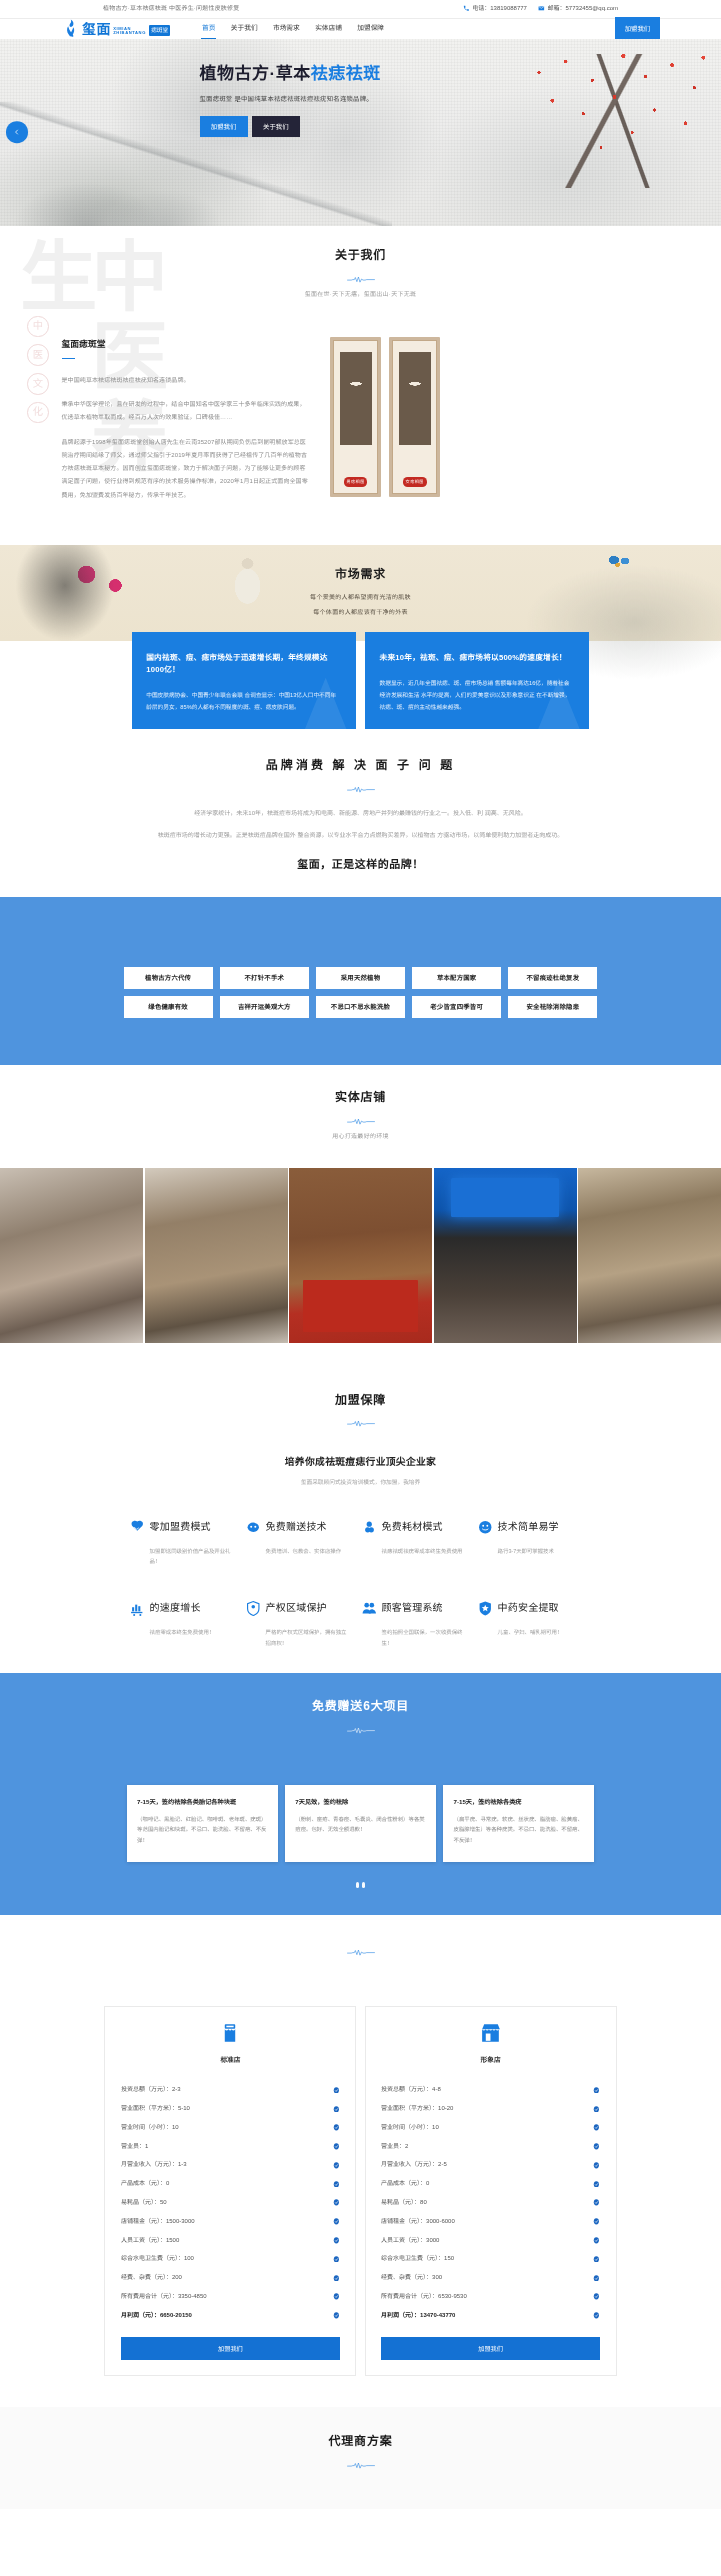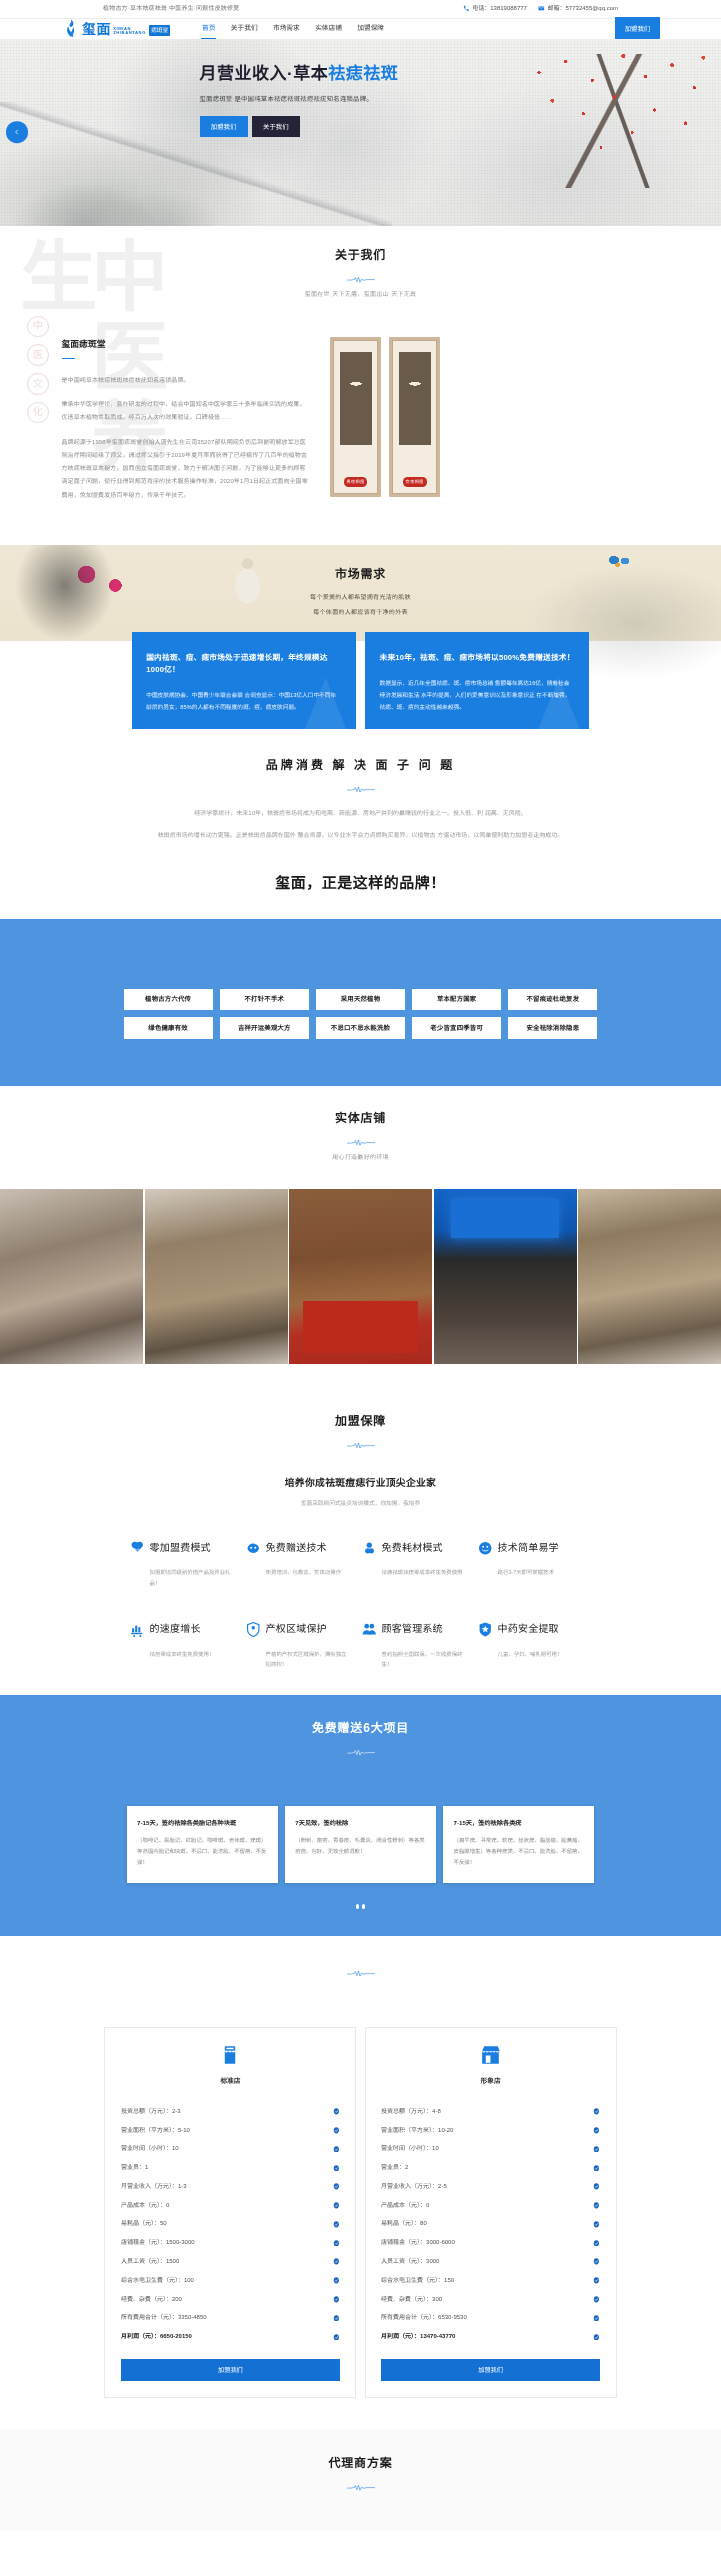--- a/index.html
+++ b/index.html
@@ -193,21 +193,21 @@
   .market-card p { margin-top: 13.4px; font-size: 5.7px; line-height: 2.1; color: #eaf3fd; }
   .market-card::after {
     content: ""; position: absolute; right: 7.2px; bottom: -5.2px; width: 46px; height: 57px;
     background: rgba(255,255,255,.09); clip-path: polygon(50% 0, 100% 100%, 0 100%);
   }
 
   
   .brand { background: #fff; padding: 27px 0 24px; text-align: center; }
   .brand-title { font-size: 12px; font-weight: 700; letter-spacing: 3.1px; color: #1b1b1b; }
   .brand p { max-width: 407px; margin: 0 auto 9.3px; font-size: 6px; color: #9a9a9a; line-height: 2.1; }
-  .brand-claim { margin-top: 29px; font-size: 15px; font-weight: 700; color: #1b1b1b; letter-spacing: 0.5px; }
+  .brand-claim { margin-top: 14px; font-size: 11px; font-weight: 700; color: #1b1b1b; letter-spacing: 0.5px; }
 
   
   .ten { background: #4f94de; padding: 34px 0 47px; }
   .ten-grid { display: flex; flex-wrap: wrap; gap: 7.2px; justify-content: center; margin-top: 36px; width: 474px; margin-left: auto; margin-right: auto; }
   .ten-item {
     width: 89px; background: #fff; color: #1c1c1c; font-size: 6.4px; font-weight: 700;
     text-align: center; padding: 5.7px 2.1px; letter-spacing: 0.2px; cursor: pointer;
   }
 
   
@@ -331,21 +331,21 @@
   <div class="hero-branch"></div>
   <div class="hero-blossom"></div>
   <div class="hero-arrow">
     <svg viewBox="0 0 24 24" fill="none" stroke="#fff" stroke-width="2.4">
         <path d="M15 5l-7 7 7 7"></path>
       </svg>
   </div>
   <div class="hero-content">
     <div class="hero-inner">
       <h1 class="hero-title">
-        <span>月营业收入·草本</span><em>祛痣祛斑</em>
+        <span>植物古方·草本</span><em>祛痣祛斑</em>
       </h1>
       <p class="hero-sub">玺面痣斑堂 是中国纯草本祛痣祛斑祛痘祛疣知名连锁品牌。</p>
       <div class="hero-btns">
         <button class="hb-primary">加盟我们</button>
         <button class="hb-dark">关于我们</button>
       </div>
     </div>
   </div>
 </section>
 
@@ -401,21 +401,21 @@
     <div class="market-subs">
       <p>每个爱美的人都希望拥有光洁的肌肤</p>
       <p>每个体面的人都应该有干净的外表</p>
     </div>
     <div class="market-cards">
       <div class="market-card">
         <h3>国内祛斑、痘、痣市场处于迅速增长期，年终规模达1000亿！</h3>
         <p>中国皮肤病协会、中国青少年联合会联 合调查显示：中国13亿人口中不同年 龄层的男女，85%的人都有不同程度的斑、痘、痣皮肤问题。</p>
       </div>
       <div class="market-card">
-        <h3>未来10年，祛斑、痘、痣市场将以500%免费赠送技术！</h3>
+        <h3>未来10年，祛斑、痘、痣市场将以500%的速度增长！</h3>
         <p>数据显示，近几年全国祛痣、斑、痘市场总销 售额每年高达16亿，随着社会经济发展和生活 水平的提高，人们的爱美意识以及形象意识正 在不断增强，祛痣、斑、痘的主动性越来越强。</p>
       </div>
     </div>
   </div>
 </section>
 
 <section class="brand">
   <div class="wrap">
     <h2 class="brand-title">品牌消费 解 决 面 子 问 题</h2>
     <svg class="wave" viewBox="0 0 54 14">

